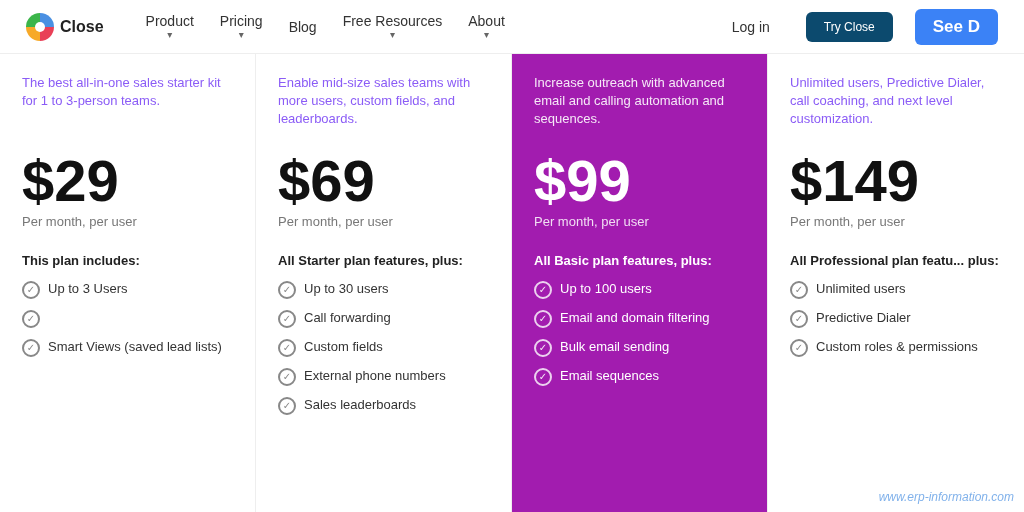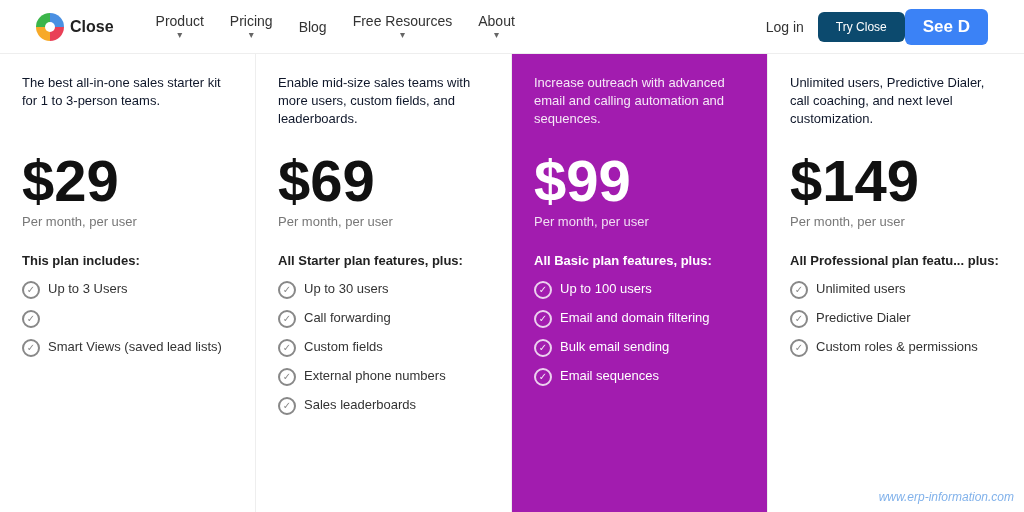--- a/index.html
+++ b/index.html
@@ -1,21 +1,21 @@
 <!DOCTYPE html>
 <html><head>
   <meta charset="utf-8">
   <style>
     * { box-sizing: border-box; margin: 0; padding: 0; }
     body { font-family: -apple-system, BlinkMacSystemFont, 'Segoe UI', sans-serif; background: #fff; overflow: hidden; }
 
     
     nav {
       display: flex; align-items: center;
-      height: 54px; padding: 0 36px;
+      height: 54px; padding: 0 26px;
       border-bottom: 1px solid #eee;
       background: #fff;
     }
     .logo {
       display: flex; align-items: center; gap: 6px;
       font-weight: 700; font-size: 16px; color: #222;
       margin-right: 30px;
     }
     .logo-icon {
       width: 28px; height: 28px;
@@ -33,21 +33,21 @@
     }
     .nav-item {
       display: flex; align-items: center; gap: 0;
       padding: 6px 12px; cursor: pointer;
       font-size: 14px; font-weight: 500; color: #333;
       border-radius: 4px;
       flex-direction: column;
     }
     .chevron { font-size: 10px; color: #666; }
     .nav-actions {
-      display: flex; align-items: center; gap: 0;
+      display: flex; align-items: center; gap: 22px;
     }
     .btn-login {
       padding: 7px 14px; font-size: 14px; font-weight: 500;
       color: #333; background: transparent; border: none; cursor: pointer;
     }
     .btn-try {
       padding: 8px 18px; font-size: 12px; font-weight: 400;
       color: #fff; background: #0c4a6e; border: none; border-radius: 6px; cursor: pointer;
     }
     .btn-see {
@@ -71,21 +71,21 @@
       position: relative;
     }
     .plan-col:last-child { border-right: none; }
 
     .plan-col.highlighted {
       background: #a21caf;
       color: #fff;
     }
 
     .plan-description {
-      font-size: 13px; color: #0f172a; line-height: 1.4;
+      font-size: 13px; color: #8b5cf6; line-height: 1.4;
       margin-bottom: 18px; min-height: 60px;
     }
     .plan-col.highlighted .plan-description {
       color: rgba(255,255,255,0.9);
     }
 
     .plan-price {
       font-size: 58px; font-weight: 800; line-height: 1; color: #111;
       margin-bottom: 4px;
     }

